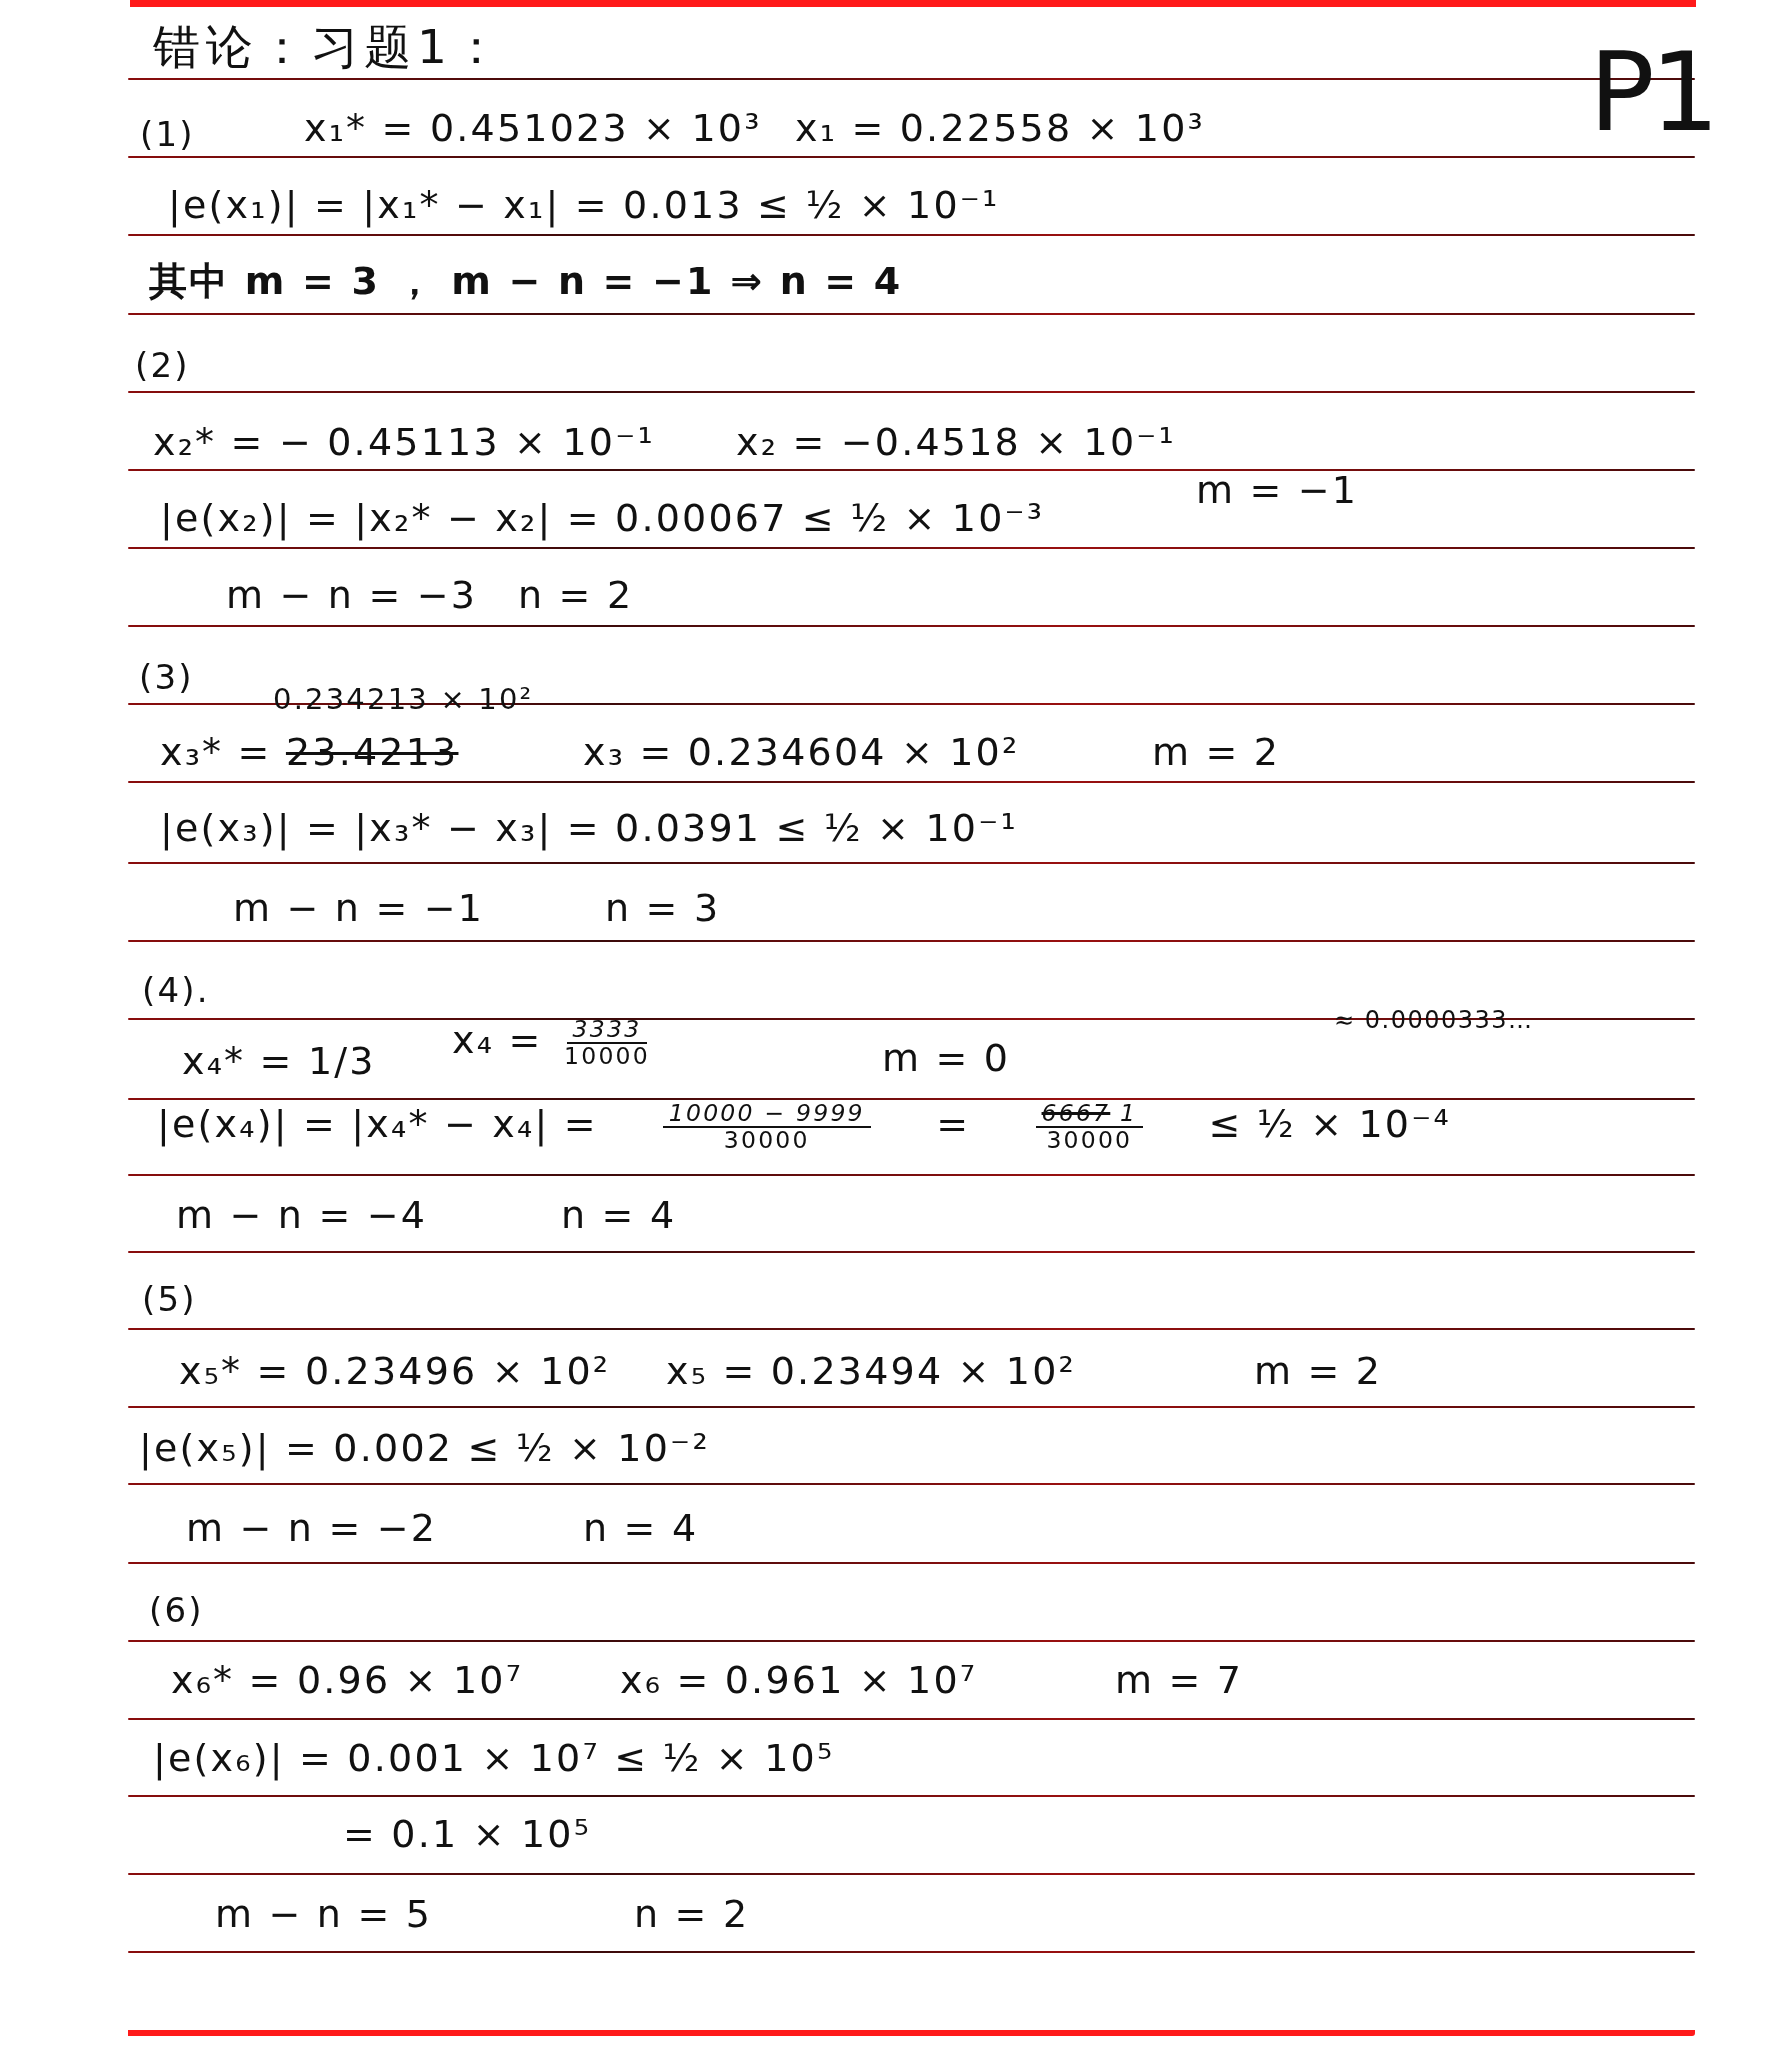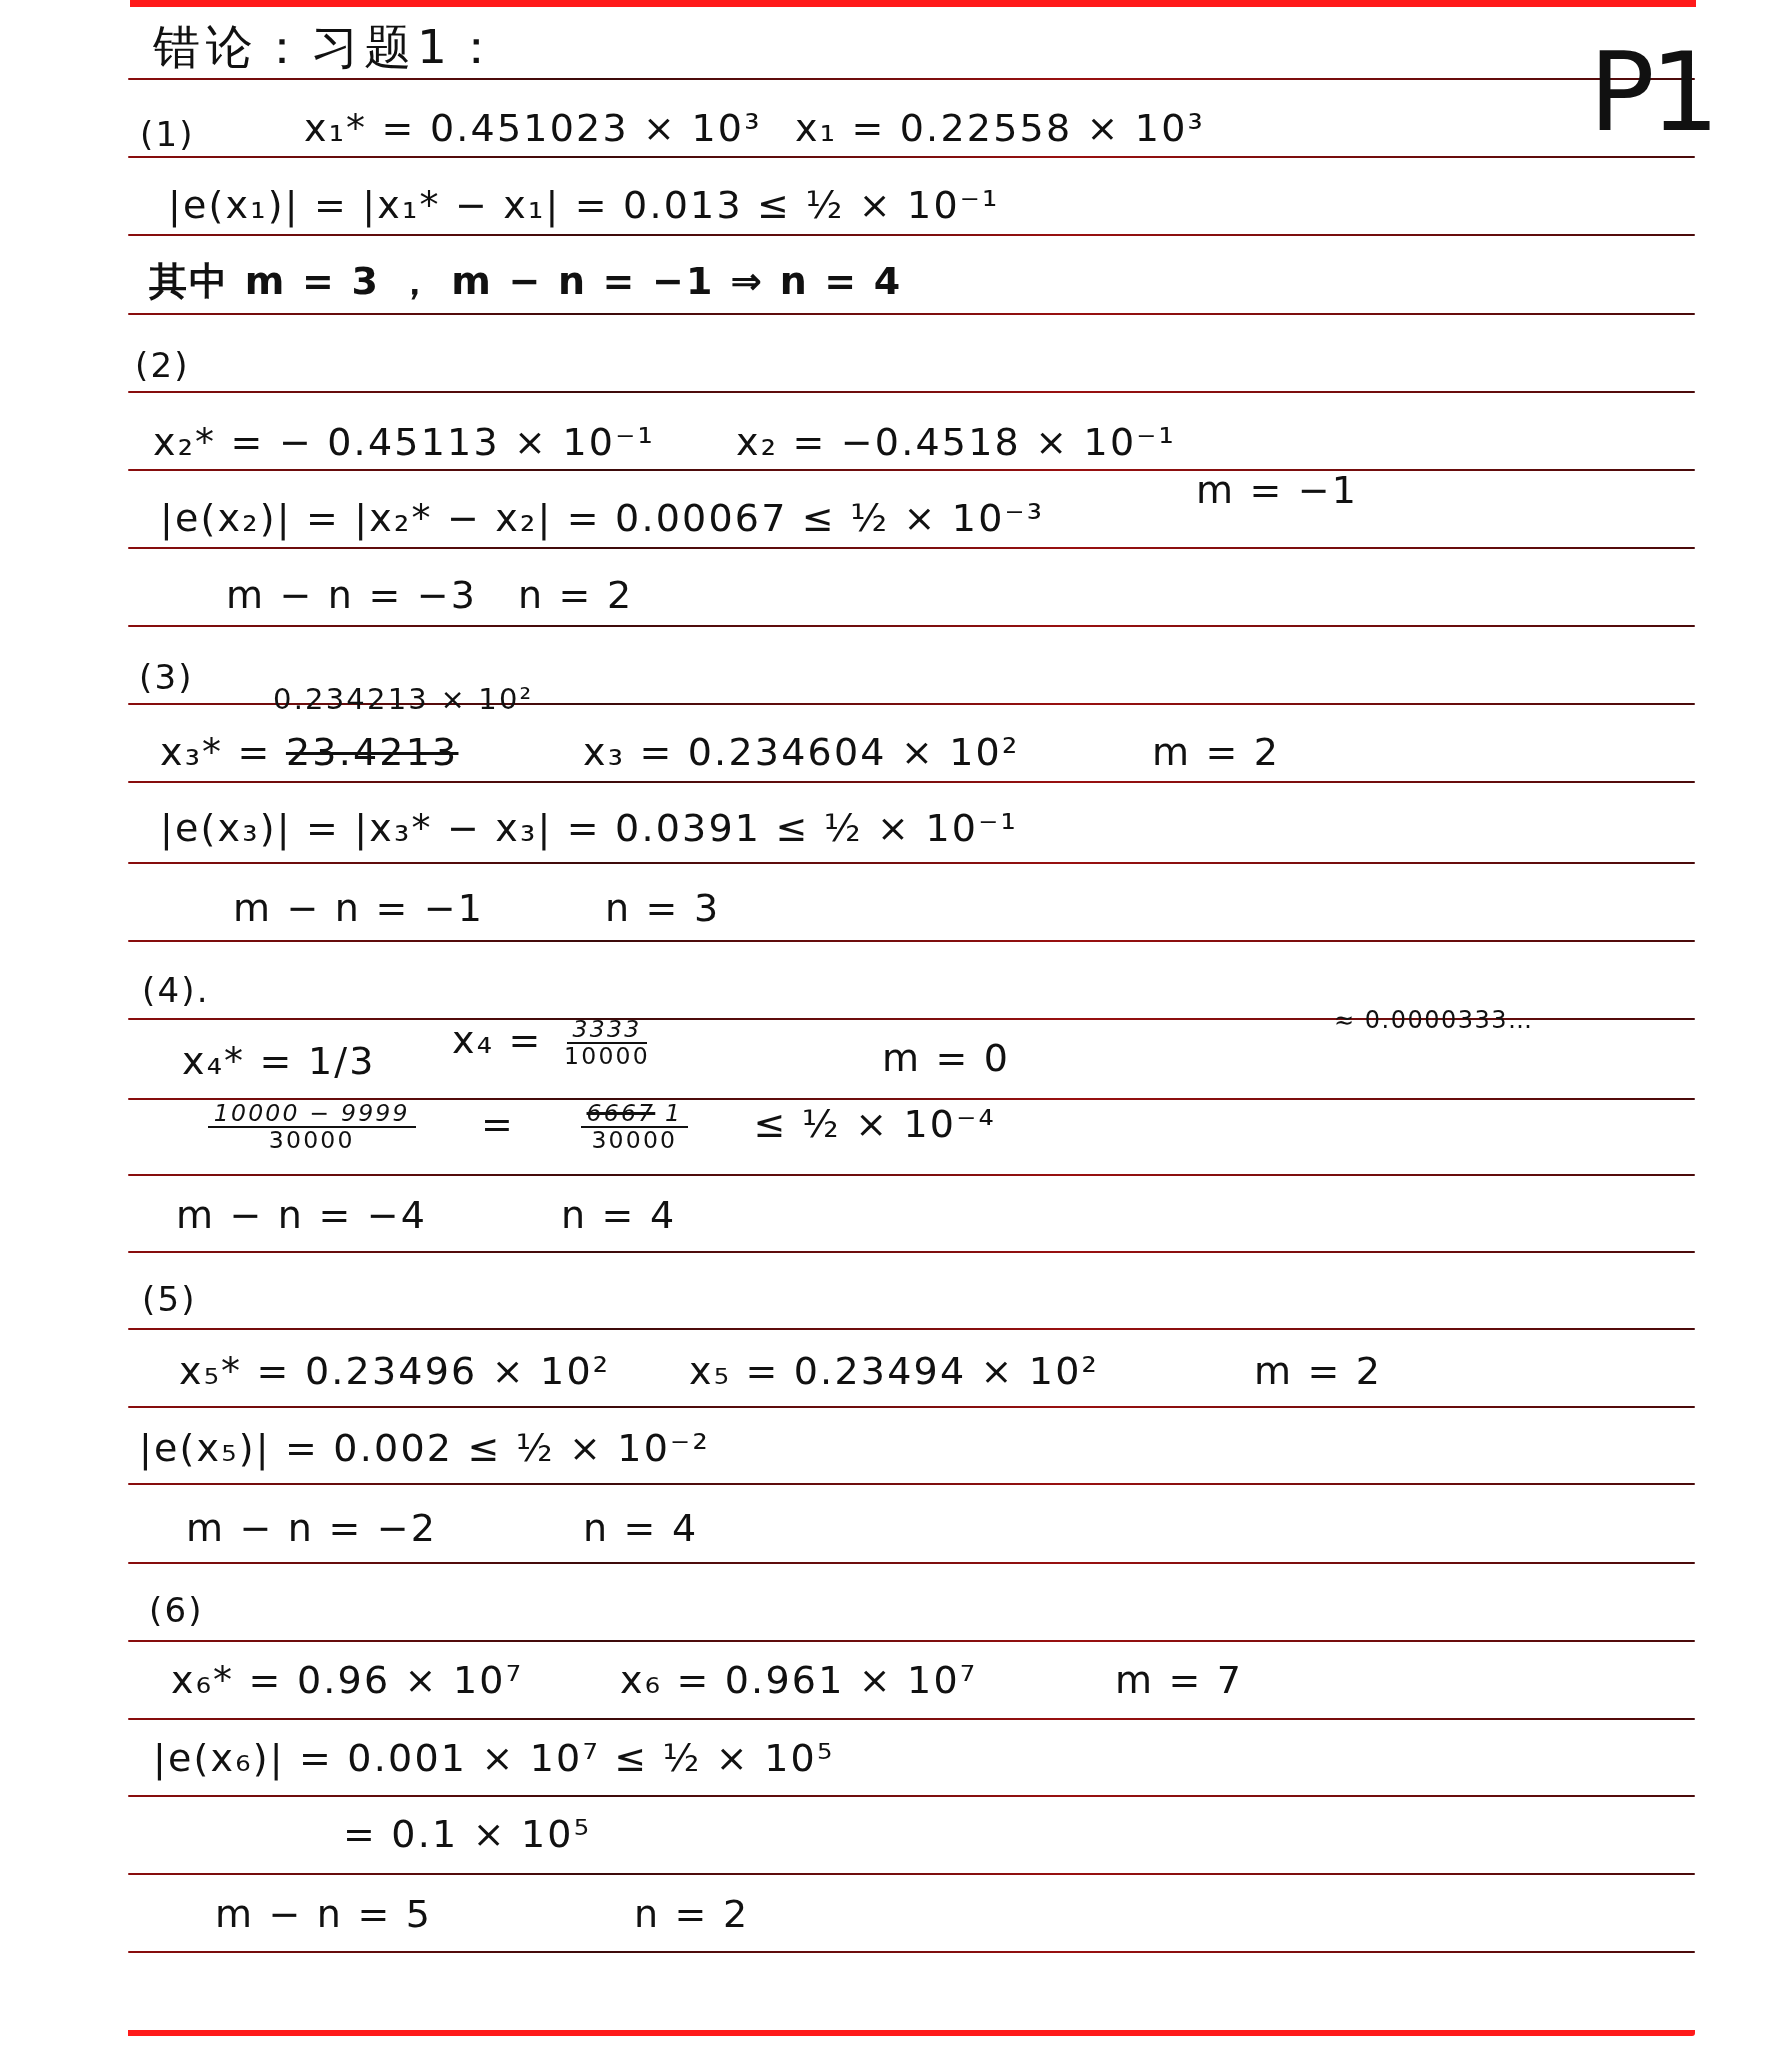--- a/index.html
+++ b/index.html
@@ -110,37 +110,38 @@
 <div class="line-text" style="left:452px; top:1017px;">
   <span>x₄ =</span>
   <span class="frac sm">
     <span class="num">3333</span>
     <span class="den">10000</span>
   </span>
 </div>
 <div class="line-text" style="left:882px; top:1039px;">m = 0</div>
 <div class="side-note" style="left:1334px; top:1006px;">≈ 0.0000333…</div>
 <div class="line-text" style="left:157px; top:1101px;">
+  <span>|e(x₄)| = |x₄* − x₄| =</span>
   <span class="frac sm" style="margin-left:51px;">
     <span class="num">10000 − 9999</span>
     <span class="den">30000</span>
   </span>
   <span style="margin:0 44px;">=</span>
   <span class="frac sm">
     <span class="num"><span class="strike">6667</span> <span>1</span></span>
     <span class="den">30000</span>
   </span>
   <span style="margin-left:44px;">≤ ½ × 10⁻⁴</span>
 </div>
 <div class="line-text" style="left:176px; top:1196px;">m − n = −4</div>
 <div class="line-text" style="left:561px; top:1196px;">n = 4</div>
 
 <div class="line-text lbl" style="left:142px; top:1282px;">(5)</div>
 <div class="line-text" style="left:179px; top:1352px;">x₅* = 0.23496 × 10²</div>
-<div class="line-text" style="left:689px; top:1352px;">x₅ = 0.23494 × 10²</div>
+<div class="line-text" style="left:666px; top:1352px;">x₅ = 0.23494 × 10²</div>
 <div class="line-text" style="left:1254px; top:1352px;">m = 2</div>
 <div class="line-text" style="left:139px; top:1429px;">|e(x₅)| = 0.002 ≤ ½ × 10⁻²</div>
 <div class="line-text" style="left:186px; top:1509px;">m − n = −2</div>
 <div class="line-text" style="left:583px; top:1509px;">n = 4</div>
 
 <div class="line-text lbl" style="left:149px; top:1593px;">(6)</div>
 <div class="line-text" style="left:171px; top:1661px;">x₆* = 0.96 × 10⁷</div>
 <div class="line-text" style="left:620px; top:1661px;">x₆ = 0.961 × 10⁷</div>
 <div class="line-text" style="left:1115px; top:1661px;">m = 7</div>
 <div class="line-text" style="left:153px; top:1739px;">|e(x₆)| = 0.001 × 10⁷ ≤ ½ × 10⁵</div>

